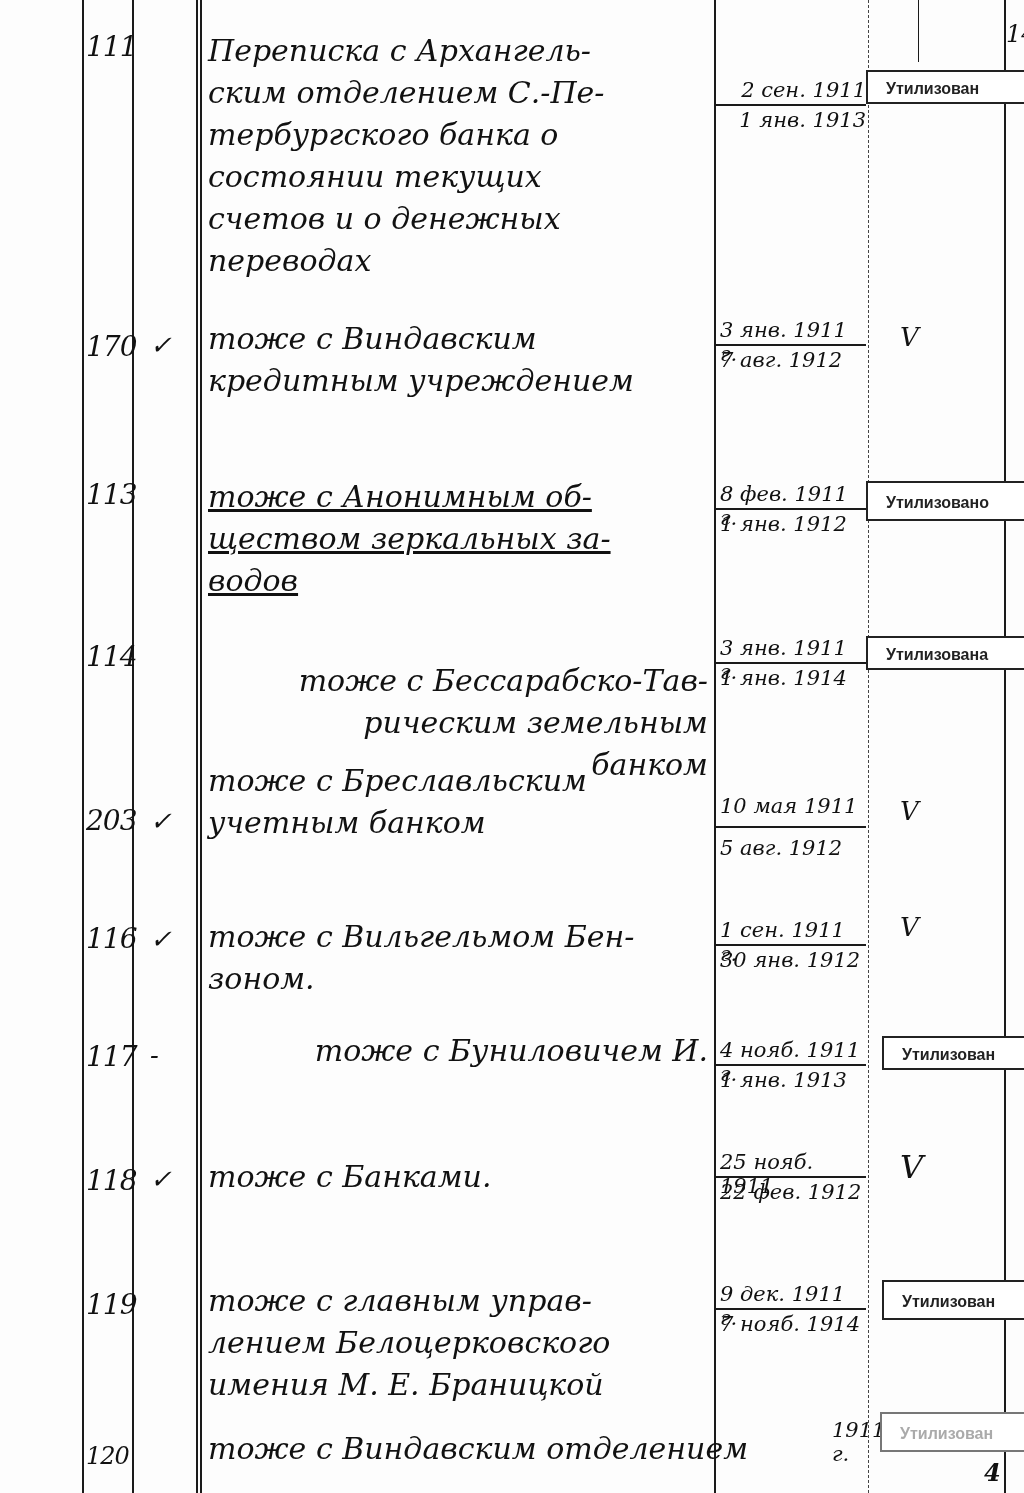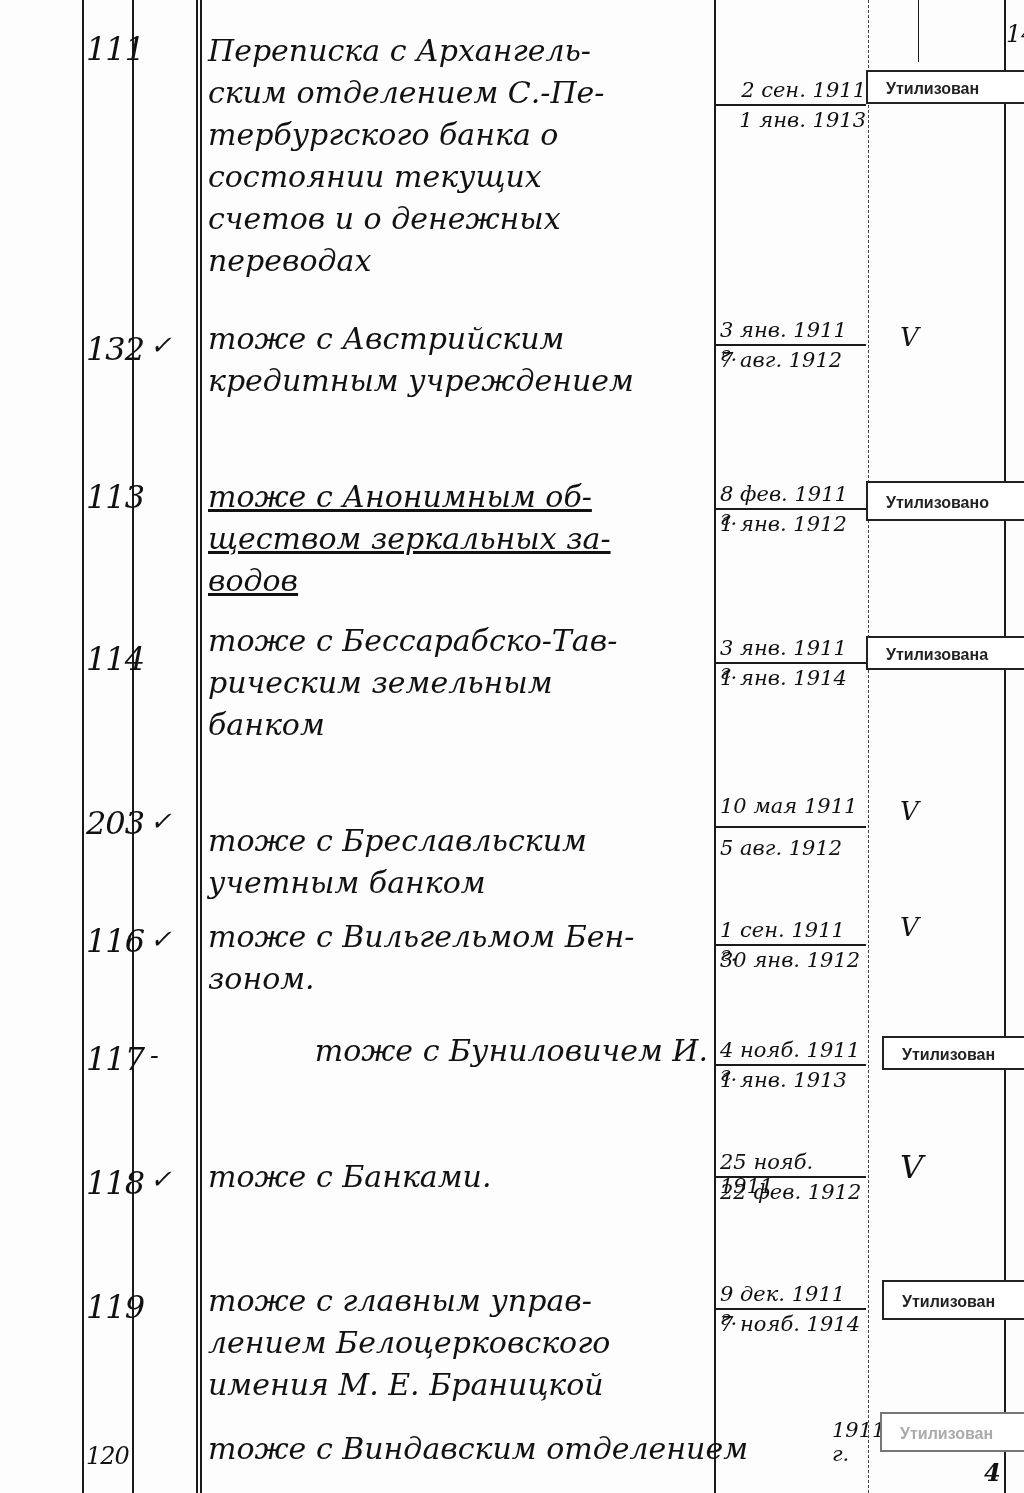--- a/index.html
+++ b/index.html
@@ -3,21 +3,21 @@
 <meta charset="utf-8">
 <style>
   html, body { margin:0; padding:0; background:#ffffff; }
   body { width:1024px; height:1493px; position:relative; overflow:hidden;
          font-family:"DejaVu Serif", serif; color:#111; }
   .page { position:absolute; left:0; top:0; width:1024px; height:1493px; background:#fdfdfd; }
   .vline { position:absolute; top:0; bottom:0; background:#1a1a1a; }
   .vline.dashed { background:none; border-left:1.5px dashed #444; }
   .hline { position:absolute; background:#1a1a1a; }
   .num { position:absolute; left:86px; font-family:"DejaVu Serif", serif; font-style:italic;
-         font-size:32px; letter-spacing:-1px; }
+         font-size:28px; letter-spacing:-1px; }
   .mark { position:absolute; left:150px; font-size:26px; font-style:italic; }
   .desc { position:absolute; left:208px; width:500px; font-family:"DejaVu Serif", serif;
           font-style:italic; font-size:30px; line-height:42px; white-space:pre-line; }
   .date { position:absolute; left:716px; width:150px; font-family:"DejaVu Serif", serif;
           font-style:italic; font-size:21px; }
   .date .d1 { display:block; height:26px; border-bottom:2.5px solid #1a1a1a; padding-left:4px; }
   .date .d2 { display:block; padding-left:4px; margin-top:2px; }
   .stamp { position:absolute; left:866px; width:170px; height:34px; border:2px solid #222;
            border-right:none; background:#fff; font-family:"Liberation Sans", sans-serif;
            font-size:16px; font-weight:bold; line-height:34px; padding-left:18px; box-sizing:border-box;
@@ -52,23 +52,23 @@
 счетов и о денежных
 переводах</div>
     <div class="date" style="top:78px;text-align:right;">
       <span class="d1">2 сен. 1911</span>
       <span class="d2">1 янв. 1913</span>
     </div>
     <div class="stamp" style="top:70px;">Утилизован</div>
   </div>
 
   <div>
-    <div class="num" style="top:330px;">132</div>
+    <div class="num" style="top:330px;">170</div>
     <div class="mark" style="top:330px;">✓</div>
-    <div class="desc" style="top:318px;">тоже с Австрийским
+    <div class="desc" style="top:318px;">тоже с Виндавским
 кредитным учреждением</div>
     <div class="date" style="top:318px;">
       <span class="d1">3 янв. 1911 г.</span>
       <span class="d2">7 авг. 1912</span>
     </div>
     <div class="tick" style="top:322px;">V</div>
   </div>
 
   <div>
     <div class="num" style="top:478px;">113</div>
@@ -79,34 +79,34 @@
     <div class="date" style="top:482px;">
       <span class="d1">8 фев. 1911 г.</span>
       <span class="d2">1 янв. 1912</span>
     </div>
     <div class="stamp" style="top:481px;height:40px;line-height:40px;">Утилизовано</div>
   </div>
 
   <div>
     <div class="num" style="top:640px;">114</div>
     <div class="mark" style="top:640px;"></div>
-    <div class="desc" style="top:620px;">тоже с Бессарабско-Тав-
+    <div class="desc" style="top:660px;text-align:right;">тоже с Бессарабско-Тав-
 рическим земельным
 банком</div>
     <div class="date" style="top:636px;">
       <span class="d1">3 янв. 1911 г.</span>
       <span class="d2">1 янв. 1914</span>
     </div>
     <div class="stamp" style="top:636px;">Утилизована</div>
   </div>
 
   <div>
     <div class="num" style="top:804px;">203</div>
     <div class="mark" style="top:806px;">✓</div>
-    <div class="desc" style="top:820px;">тоже с Бреславльским
+    <div class="desc" style="top:760px;">тоже с Бреславльским
 учетным банком</div>
     <div class="date" style="top:794px;">
       <span class="d1" style="height:32px;">10 мая 1911</span>
       <span class="d2" style="margin-top:8px;">5 авг. 1912</span>
     </div>
     <div class="tick" style="top:796px;">V</div>
   </div>
 
   <div>
     <div class="num" style="top:922px;">116</div>

